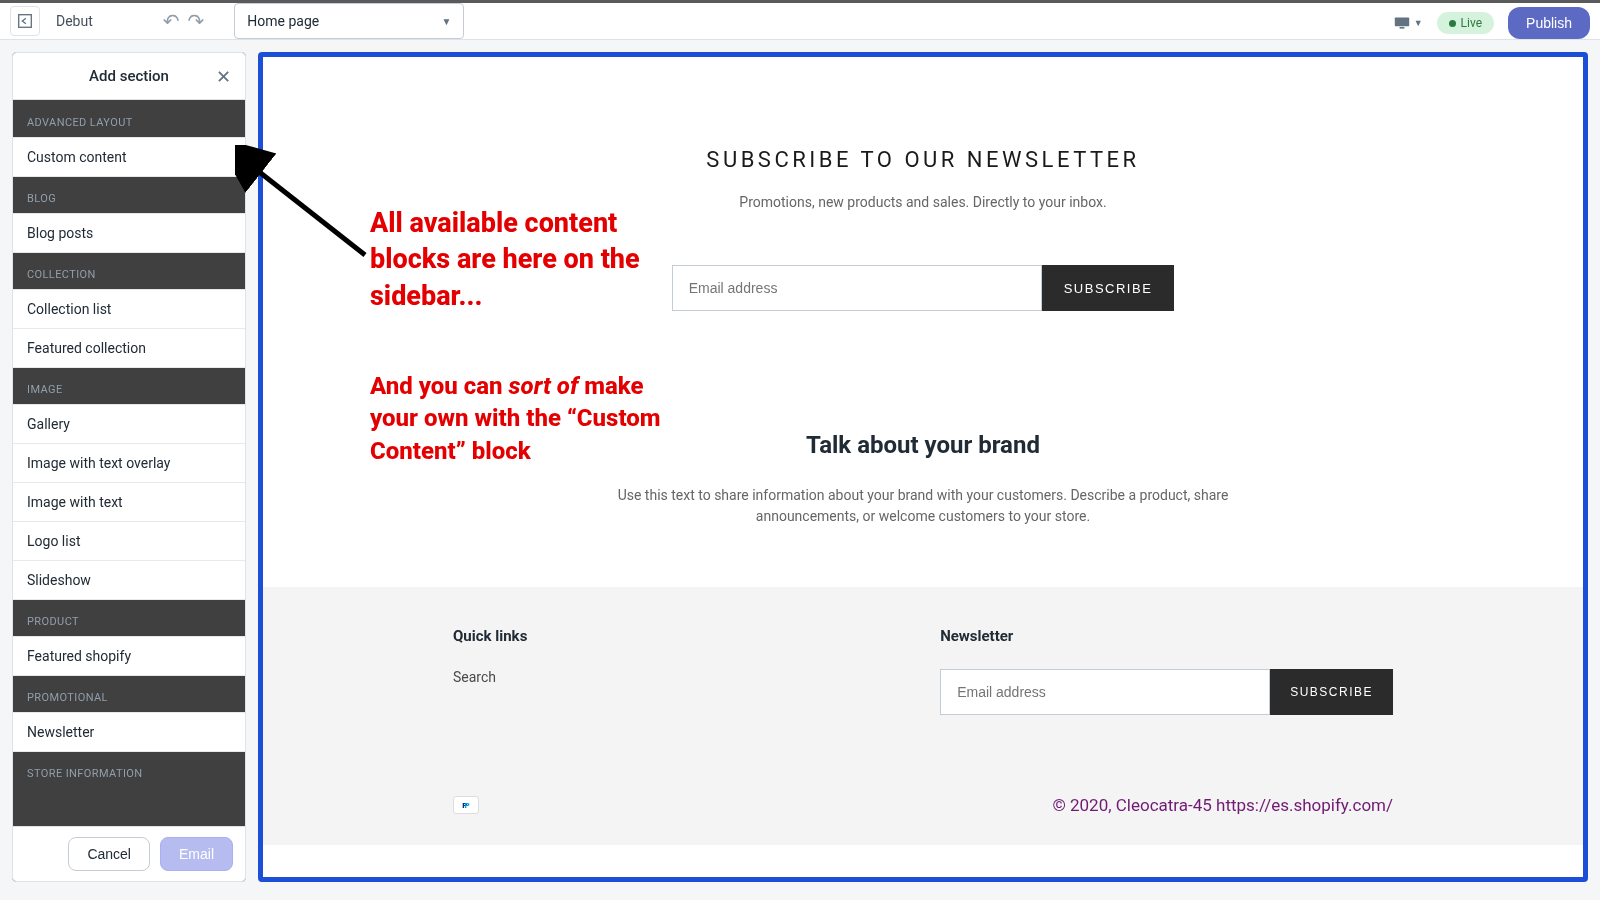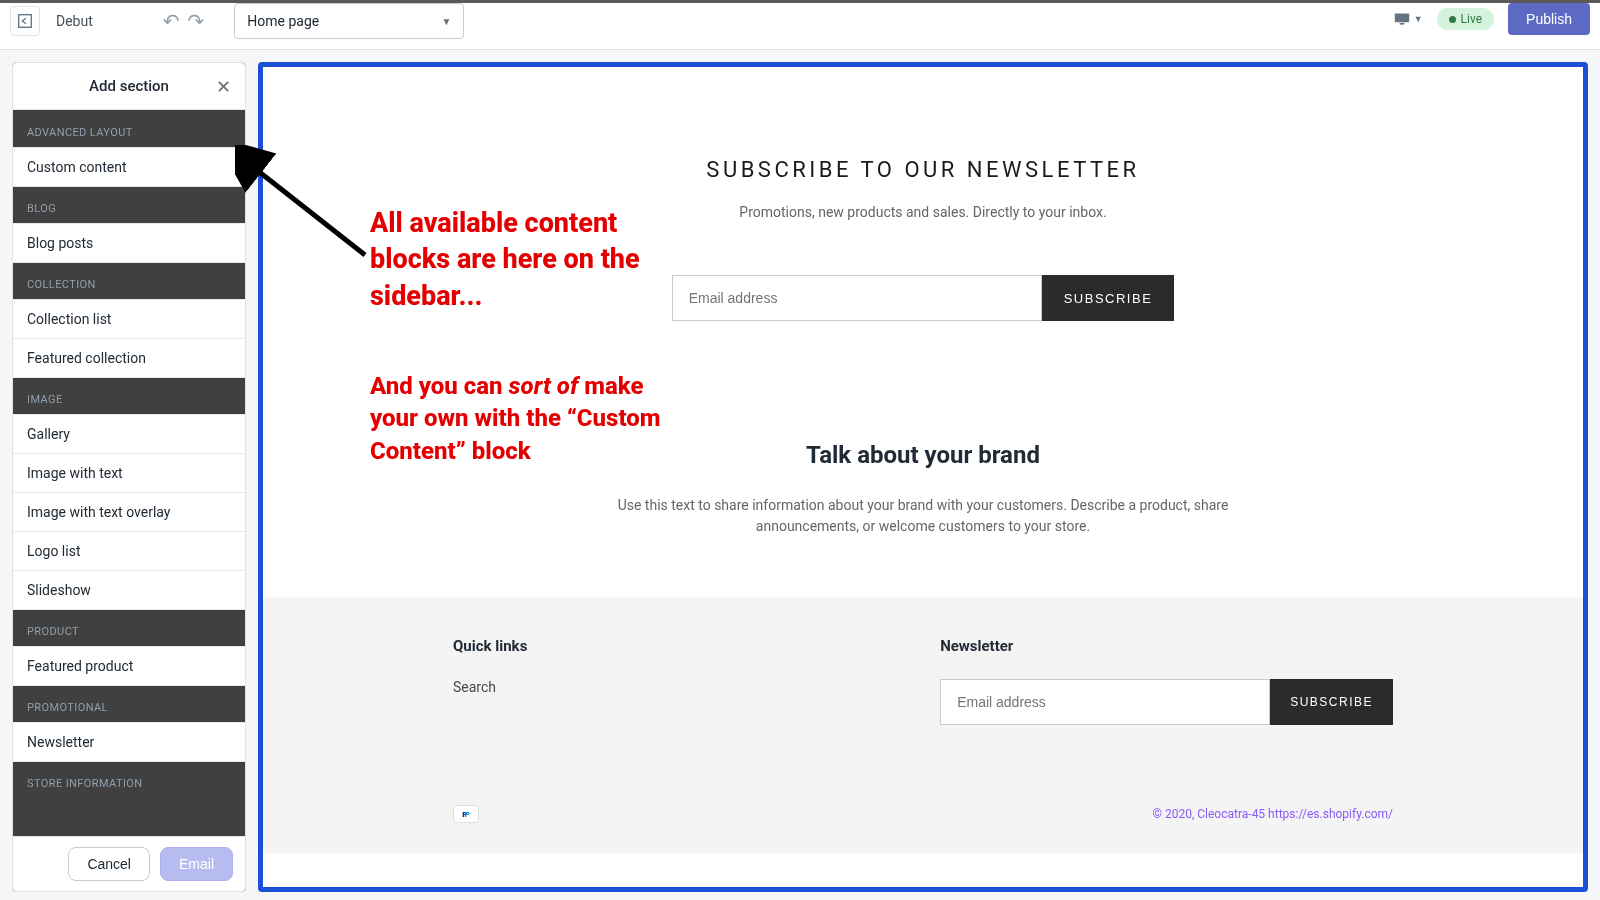--- a/index.html
+++ b/index.html
@@ -1,31 +1,31 @@
 <!DOCTYPE html>
 <html><head>
 <meta charset="utf-8">
 <style>
   * { box-sizing: border-box; margin: 0; padding: 0; }
   body { font-family: -apple-system, BlinkMacSystemFont, "Segoe UI", Roboto, Helvetica, Arial, sans-serif; font-size: 13px; color: #212b36; background: #f4f6f8; width: 1600px; height: 900px; overflow: hidden; position: relative; }
 
   
-  .topbar { height: 50px; border-top: 3px solid #5a5a5a; border-bottom: 1px solid #dfe3e8; background: #fff; display: flex; align-items: flex-start; padding: 0 10px; justify-content: space-between; }
+  .topbar { height: 40px; border-top: 3px solid #5a5a5a; border-bottom: 1px solid #dfe3e8; background: #fff; display: flex; align-items: flex-end; padding: 0 10px; justify-content: space-between; }
   .topbar-left { display: flex; align-items: center; gap: 10px; }
   .exit-btn { width: 30px; height: 30px; border: 1px solid #dfe3e8; border-radius: 4px; display: flex; align-items: center; justify-content: center; cursor: pointer; background:#fff; }
   .theme-name { font-size: 14px; color: #454f5b; margin-left: 6px; margin-right: 60px; }
   .undo-redo { display: flex; align-items: center; gap: 8px; margin-right: 20px; }
   .undo-redo span { color: #919eab; font-size: 20px; cursor: pointer; }
   .page-select { width: 230px; height: 36px; border: 1px solid #c4cdd5; border-radius: 4px; background: #fff; display: flex; align-items: center; padding: 0 12px; justify-content: space-between; color: #212b36; cursor: pointer; font-size: 14px; gap: 31px; }
   .page-select .caret { font-size: 10px; color: #637381; }
   .topbar-right { display: flex; align-items: center; gap: 14px; }
   .device-toggle { display: flex; align-items: center; gap: 4px; color: #637381; cursor: pointer; }
   .live-pill { background: #d5f2dc; color: #2c7a3f; border-radius: 20px; padding: 4px 12px; font-size: 12px; display: flex; align-items: center; gap: 5px; }
   .live-dot { width: 7px; height: 7px; border-radius: 50%; background: #2c7a3f; }
-  .publish-btn { background: #5c6ac4; color: #fff; padding: 8px 18px; border-radius: 4px; border:none; font-size: 14px; cursor:pointer; }
+  .publish-btn { background: #5c6ac4; color: #fff; padding: 8px 18px; border-radius: 12px; border:none; font-size: 14px; cursor:pointer; }
 
   
   .layout { display: flex; height: calc(900px - 46px); }
 
   
   .sidebar-wrap { width: 258px; padding: 12px; display:flex; flex-direction:column;}
   .sidebar { flex:1; background: #404040; border: 1px solid #dfe3e8; border-radius: 4px; display: flex; flex-direction: column; overflow: hidden; position: relative; }
   .sidebar-header { background: #fff; padding: 14px 16px; border-bottom: 1px solid #dfe3e8; display:flex; align-items:center; justify-content:center; position:relative; }
   .sidebar-header .title { font-size: 15px; font-weight: 500; }
   .sidebar-header .close { position:absolute; right: 14px; color:#637381; font-size:18px; cursor:pointer; }
@@ -63,21 +63,21 @@
   .footer-section { background:#f4f4f4; padding: 40px 0 20px; }
   .footer-inner { max-width:940px; margin:0 auto; display:flex; justify-content:space-between; gap:40px; }
   .footer-col h4 { font-size:15px; font-weight:700; margin-bottom:24px; }
   .footer-link { font-size:14px; color:#4a4a4a; cursor:pointer; }
   .footer-nl-form { display:flex; }
   .footer-nl-input { width:330px; padding:14px 16px; border:1px solid #c4cdd5; font-size:14px; outline:none; }
   .footer-nl-btn { background:#2b2b2b; color:#fff; padding:0 20px; letter-spacing:1.5px; font-size:12px; border:none; cursor:pointer; }
   .footer-bottom { max-width:940px; margin:0 auto; display:flex; justify-content:space-between; align-items:center; padding-top:80px; padding-bottom:10px; }
   .paypal-icon { width:26px; height:18px; border:1px solid #ddd; border-radius:3px; display:flex; align-items:center; justify-content:center; background:#fff; }
   .paypal-icon span { font-size:8px; font-weight:900; display:inline-block; }
-  .copyright { font-size:12px; color:#8b5cf6; }
+  .copyright { font-size:17px; color:#701a75; }
 
   
   .annotation { position:absolute; left:370px; color:#e40000; font-weight:800; line-height:1.35; pointer-events:none; }
   .anno1 { top:205px; font-size:27px; width:290px; }
   .anno2 { top:370px; font-size:24px; width:310px; }
   .arrow { position:absolute; left:235px; top:145px; pointer-events:none; }
 
   
   .icon-exit { width:18px; height:18px; }
   .monitor-icon { width:16px; height:14px; display:inline-block; }
@@ -135,26 +135,26 @@
       <div class="sidebar-scroll" id="sidebar-scroll">
           <div class="group-label">ADVANCED LAYOUT</div>
           <div class="section-item">Custom content</div>
           <div class="group-label">BLOG</div>
           <div class="section-item">Blog posts</div>
           <div class="group-label">COLLECTION</div>
           <div class="section-item">Collection list</div>
           <div class="section-item">Featured collection</div>
           <div class="group-label">IMAGE</div>
           <div class="section-item">Gallery</div>
+          <div class="section-item">Image with text overlay</div>
           <div class="section-item">Image with text</div>
-          <div class="section-item">Image with text overlay</div>
           <div class="section-item">Logo list</div>
           <div class="section-item">Slideshow</div>
           <div class="group-label">PRODUCT</div>
-          <div class="section-item">Featured product</div>
+          <div class="section-item">Featured shopify</div>
           <div class="group-label">PROMOTIONAL</div>
           <div class="section-item">Newsletter</div>
           <div class="group-label">STORE INFORMATION</div>
         </div>
       <div class="sidebar-footer">
         <button class="btn btn-cancel">Cancel</button>
         <button class="btn btn-select">Email</button>
       </div>
     </div>
   </div>

